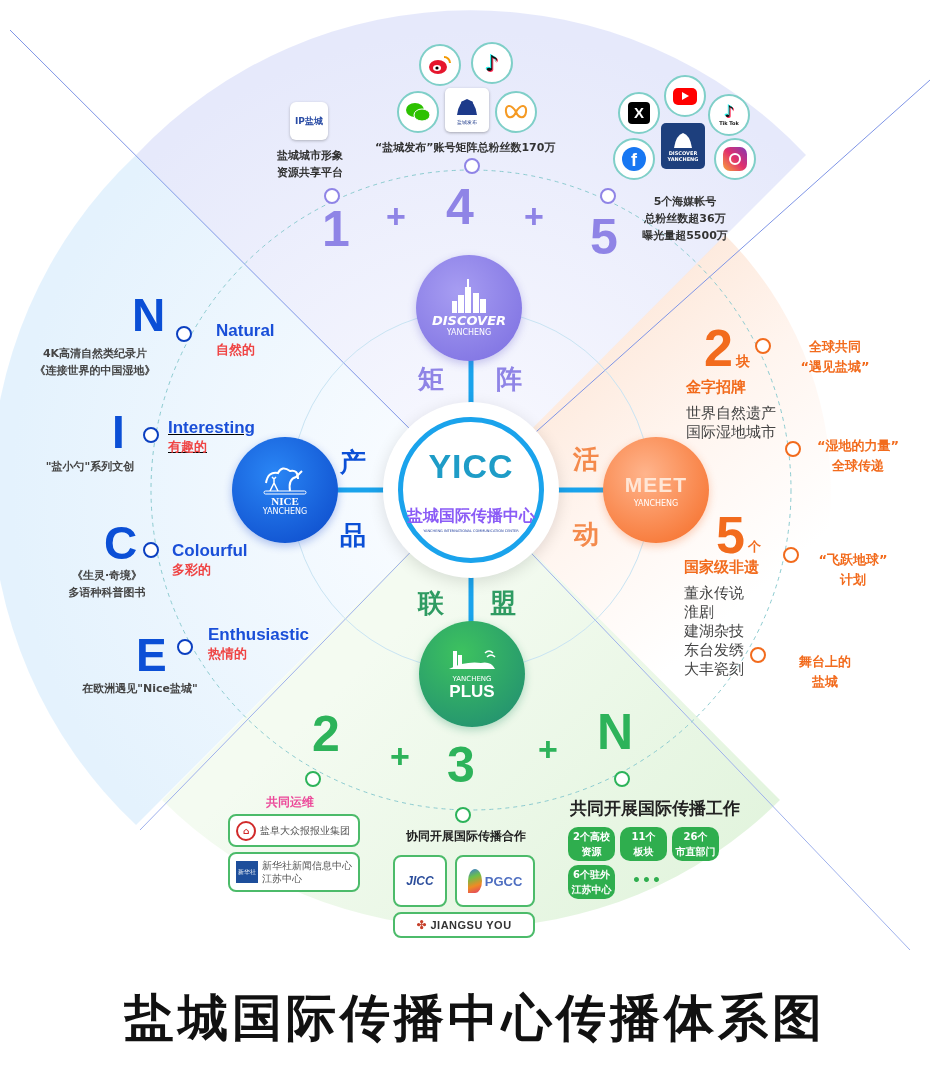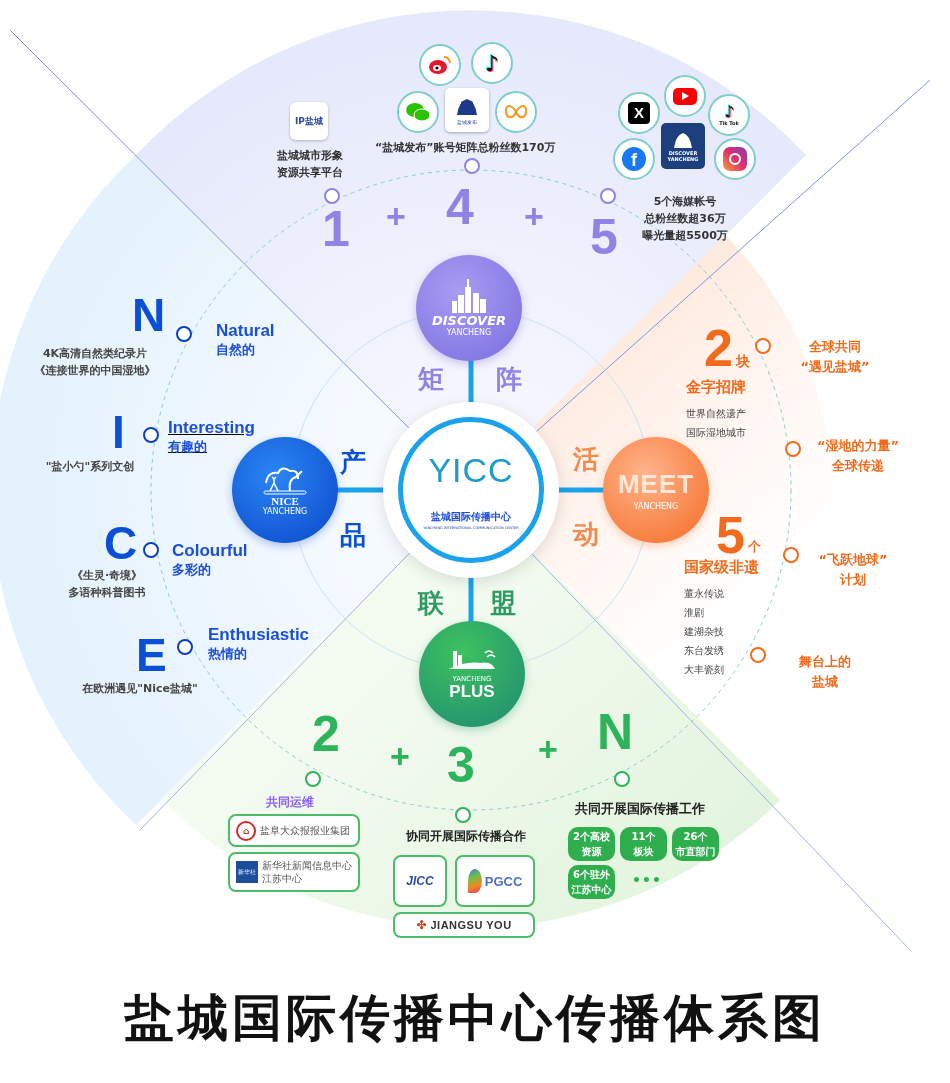--- a/index.html
+++ b/index.html
@@ -2,28 +2,28 @@
 <html><head>
 <meta charset="utf-8">
 <style>
   * { box-sizing: border-box; margin: 0; padding: 0; }
   html, body { width: 950px; height: 1083px; background: #ffffff; overflow: hidden; }
   body { position: relative; font-family: "DejaVu Sans", "Liberation Sans", sans-serif; }
   .abs { position: absolute; }
   .wheel { position: absolute; left: 0; top: 0; width: 950px; height: 980px; }
   .txt-c { text-align: center; white-space: nowrap; }
   .dark { color: #333333; font-size: 11px; line-height: 17px; font-weight: bold; }
-  .gray { color: #444444; font-size: 10px; line-height: 19px; }
+  .gray { color: #444444; font-size: 15px; line-height: 19px; }
   .big-purple { color: #8f84e6; font-size: 50px; font-weight: bold; font-family: "Liberation Sans", sans-serif; }
   .plus-purple { color: #8f84e6; font-size: 34px; font-weight: bold; font-family: "Liberation Sans", sans-serif; }
   .big-green { color: #2db35a; font-size: 50px; font-weight: bold; font-family: "Liberation Sans", sans-serif; }
   .plus-green { color: #2db35a; font-size: 34px; font-weight: bold; font-family: "Liberation Sans", sans-serif; }
   .big-blue { color: #0b4fd6; font-size: 46px; font-weight: bold; font-family: "Liberation Sans", sans-serif; }
   .en-blue { color: #1a4fd8; font-size: 17px; font-weight: bold; font-family: "Liberation Sans", sans-serif; line-height: 20px; }
-  .cn-blue { color: #1d4ed8; font-size: 13px; font-weight: bold; line-height: 18px; }
+  .cn-blue { color: #ef4444; font-size: 13px; font-weight: bold; line-height: 18px; }
   .orange { color: #f26b1d; font-weight: bold; }
   .node { position: absolute; width: 16px; height: 16px; border-radius: 50%; background: #fff; border: 2.5px solid; }
   .social { position: absolute; width: 42px; height: 42px; border-radius: 50%; border: 2px solid #7fcfc8; background: #fff; display: flex; align-items: center; justify-content: center; }
   .hub { position: absolute; border-radius: 50%; display: flex; flex-direction: column; align-items: center; justify-content: center; color: #fff; }
   .hub-label { font-size: 26px; font-weight: bold; position: absolute; }
   .partner { position: absolute; border: 2px solid #4cbb6a; border-radius: 8px; background: #fff; display: flex; align-items: center; }
   .pill { position: absolute; background: #2fae4e; color: #fff; border-radius: 10px; font-size: 10px; font-weight: bold; text-align: center; line-height: 15px; display: flex; align-items: center; justify-content: center; }
   .footer-title { position: absolute; left: 0; top: 985px; width: 950px; text-align: center; font-size: 50px; font-weight: bold; letter-spacing: 4px; color: #111; font-family: "DejaVu Sans", sans-serif; }
 </style>
 </head>
@@ -66,22 +66,22 @@
   <circle cx="471" cy="490" r="180" fill="none" stroke="#c9e4f3" stroke-width="1"></circle>
 
   <circle cx="471" cy="490" r="320" fill="none" stroke="#8ccbd0" stroke-width="1" stroke-dasharray="4 4"></circle>
 
   <line x1="471" y1="340" x2="471" y2="640" stroke="#1aa3ec" stroke-width="5"></line>
   <line x1="320" y1="490" x2="620" y2="490" stroke="#1aa3ec" stroke-width="5"></line>
 </svg>
 
 <div class="abs" style="left:383px;top:402px;width:176px;height:176px;border-radius:50%;background:#fff;box-shadow:0 4px 16px rgba(0,0,0,0.12);"></div>
 <div class="abs" style="left:398px;top:417px;width:146px;height:146px;border-radius:50%;border:5px solid #1aa3ec;background:#fff;display:flex;flex-direction:column;align-items:center;justify-content:center;">
-  <div style="color:#1e9cc7;font-size:34px;font-weight:normal;font-family:'Liberation Sans',sans-serif;letter-spacing:1px;">YICC</div>
-  <div style="color:#1d4ed8;font-size:10px;font-weight:bold;margin-top:20px;">盐城国际传播中心</div>
+  <div style="color:#1e9cc7;font-size:34px;font-weight:bold;font-family:'Liberation Sans',sans-serif;letter-spacing:1px;">YICC</div>
+  <div style="color:#8b5cf6;font-size:16px;font-weight:bold;margin-top:20px;">盐城国际传播中心</div>
   <div style="color:#1b3a9a;font-size:3.5px;margin-top:2px;">YANCHENG INTERNATIONAL COMMUNICATION CENTER</div>
 </div>
 
 <div class="hub" style="left:416px;top:255px;width:106px;height:106px;background:radial-gradient(circle at 40% 35%,#a79df2,#7a6de0);box-shadow:0 3px 8px rgba(90,80,200,0.3);">
   <svg width="46" height="34" viewBox="0 0 46 34">
     <rect x="21" y="0" width="2" height="8" fill="#fff"></rect>
     <rect x="19" y="8" width="6" height="26" fill="#fff"></rect>
     <rect x="12" y="16" width="6" height="18" fill="#fff"></rect>
     <rect x="27" y="14" width="6" height="20" fill="#fff"></rect>
     <rect x="34" y="20" width="6" height="14" fill="#fff"></rect>
@@ -221,21 +221,21 @@
 
 <div class="abs big-blue" style="left:136px;top:628px;">E</div>
 <div class="node" style="left:177px;top:639px;border-color:#0b3fc0;"></div>
 <div class="abs" style="left:208px;top:625px;">
   <div class="en-blue">Enthusiastic</div>
   <div class="cn-blue">热情的</div>
 </div>
 <div class="abs dark txt-c" style="left:70px;top:680px;width:140px;color:#444;">在欧洲遇见"Nice盐城"</div>
 
 <div class="hub" style="left:603px;top:437px;width:106px;height:106px;background:radial-gradient(circle at 40% 35%,#ffb48c,#f56a23);box-shadow:0 3px 8px rgba(240,100,30,0.3);">
-  <div style="font-size:26px;font-weight:bold;letter-spacing:1px;color:#ffe6d6;font-family:'Liberation Sans',sans-serif;">MEET</div>
+  <div style="font-size:21px;font-weight:bold;letter-spacing:1px;color:#ffe6d6;font-family:'Liberation Sans',sans-serif;">MEET</div>
   <div style="font-size:8px;margin-top:2px;">YANCHENG</div>
 </div>
 <div class="hub-label" style="left:573px;top:442px;color:#f48a4c;">活</div>
 <div class="hub-label" style="left:573px;top:517px;color:#f48a4c;">动</div>
 
 <div class="abs orange" style="left:704px;top:320px;font-size:52px;font-family:'Liberation Sans',sans-serif;line-height:56px;">2</div>
 <div class="abs orange" style="left:736px;top:353px;font-size:14px;">块</div>
 <div class="abs orange" style="left:686px;top:378px;font-size:15px;">金字招牌</div>
 <div class="abs gray" style="left:686px;top:404px;">
   <div>世界自然遗产</div>
@@ -289,21 +289,21 @@
 
 <div class="abs big-green" style="left:312px;top:705px;">2</div>
 <div class="abs plus-green" style="left:390px;top:737px;">+</div>
 <div class="abs big-green" style="left:447px;top:736px;">3</div>
 <div class="abs plus-green" style="left:538px;top:730px;">+</div>
 <div class="abs big-green" style="left:597px;top:703px;">N</div>
 <div class="node" style="left:305px;top:771px;border-color:#2db35a;"></div>
 <div class="node" style="left:455px;top:807px;border-color:#2db35a;"></div>
 <div class="node" style="left:614px;top:771px;border-color:#2db35a;"></div>
 
-<div class="abs dark txt-c" style="left:250px;top:794px;width:80px;font-size:12px;color:#8b5cf6;">共同运维</div>
+<div class="abs dark txt-c" style="left:250px;top:794px;width:80px;font-size:12px;color:#ec4899;">共同运维</div>
 <div class="partner" style="left:228px;top:814px;width:132px;height:33px;padding-left:6px;">
   <div style="width:20px;height:20px;border-radius:50%;border:2px solid #d12a2a;display:flex;align-items:center;justify-content:center;color:#d12a2a;font-size:9px;font-weight:bold;">⌂</div>
   <span style="font-size:10px;color:#555;margin-left:4px;">盐阜大众报报业集团</span>
 </div>
 <div class="partner" style="left:228px;top:852px;width:132px;height:40px;padding-left:6px;">
   <div style="width:22px;height:22px;background:#1d4e9b;color:#fff;font-size:6px;display:flex;align-items:center;justify-content:center;">
     <span>新华社</span>
   </div>
   <div style="margin-left:4px;font-size:10px;color:#555;line-height:13px;">
     <div>新华社新闻信息中心</div>
@@ -317,21 +317,21 @@
 </div>
 <div class="partner" style="left:455px;top:855px;width:80px;height:52px;justify-content:center;">
   <div style="width:14px;height:24px;border-radius:50% 50% 50% 0;background:linear-gradient(160deg,#3f7ad9,#6cc04a,#f08a24,#e23a6b);margin-right:3px;"></div>
   <span style="font-size:13px;font-weight:bold;color:#4f6fc1;font-family:'Liberation Sans',sans-serif;">PGCC</span>
 </div>
 <div class="partner" style="left:393px;top:912px;width:142px;height:26px;justify-content:center;">
   <span style="color:#c6402a;font-size:12px;margin-right:4px;">✤</span>
   <span style="font-size:11px;font-weight:bold;color:#333;letter-spacing:0.5px;font-family:'Liberation Sans',sans-serif;">JIANGSU YOU</span>
 </div>
 
-<div class="abs dark txt-c" style="left:570px;top:800px;width:140px;font-size:13px;color:#222;">共同开展国际传播工作</div>
+<div class="abs dark txt-c" style="left:570px;top:800px;width:140px;font-size:17px;color:#222;">共同开展国际传播工作</div>
 <div class="pill" style="left:568px;top:827px;width:47px;height:34px;">
   <div>
       <div>2个高校</div>
       <div>资源</div>
     </div>
 </div>
 <div class="pill" style="left:620px;top:827px;width:47px;height:34px;">
   <div>
       <div>11个</div>
       <div>板块</div>

